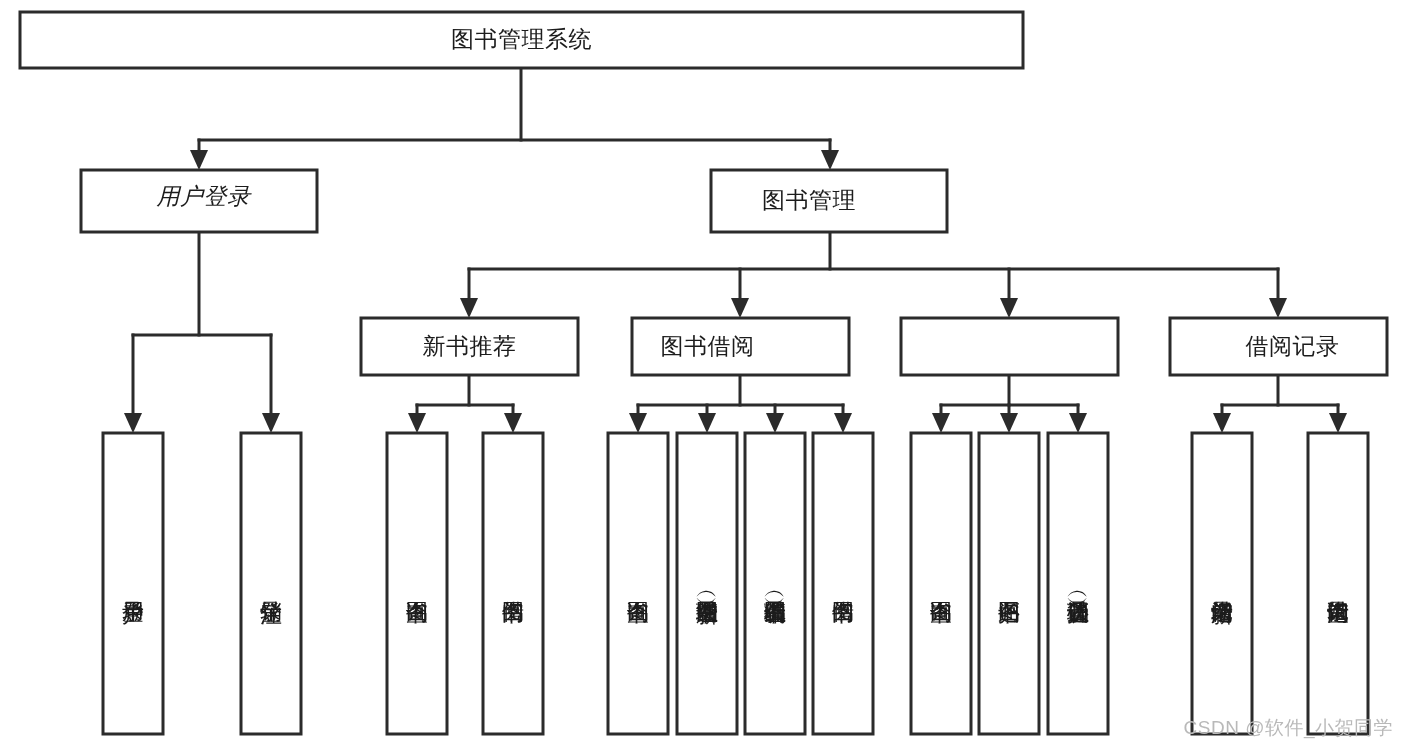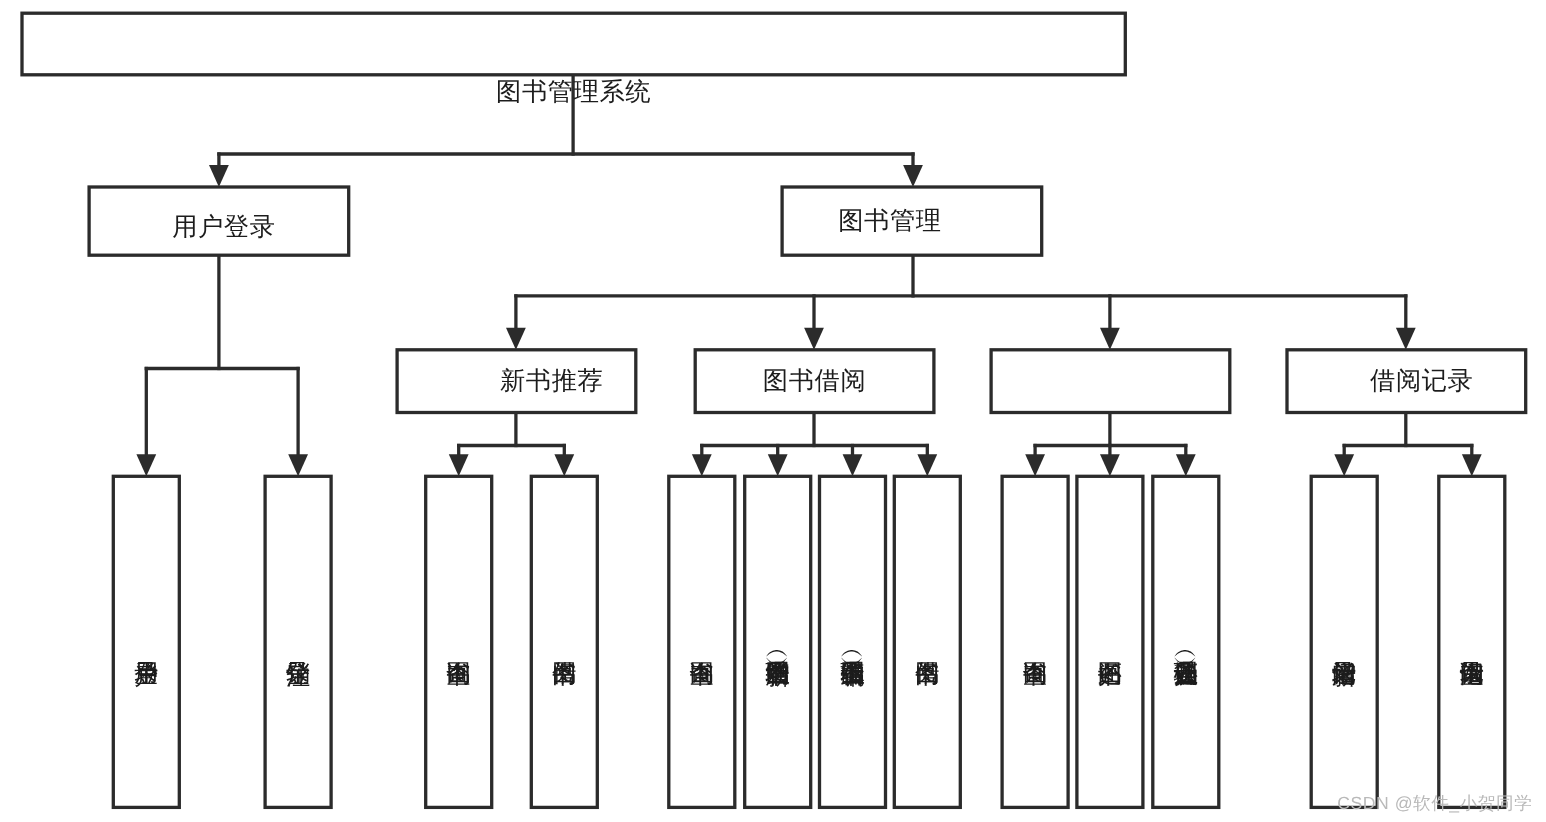--- a/index.html
+++ b/index.html
@@ -64,21 +64,21 @@
     writing-mode: vertical-rl;
     text-orientation: upright;
     white-space: nowrap;
     pointer-events: none;
   }
   .watermark {
     position: absolute;
     right: 12px;
     bottom: 6px;
     color: #b9b9b9;
-    font-size: 16px;
+    font-size: 19px;
     letter-spacing: 0.5px;
     white-space: nowrap;
   }
 </style>
 </head>
 <body>
 
 <div id="diagram-root">
 
   <svg class="diagram-canvas" viewBox="0 0 1405 747">
@@ -178,27 +178,27 @@
     <rect class="node-box" x="813" y="433" width="60" height="301"></rect>
 
     <rect class="node-box" x="911" y="433" width="60" height="301"></rect>
     <rect class="node-box" x="979" y="433" width="60" height="301"></rect>
     <rect class="node-box" x="1048" y="433" width="60" height="301"></rect>
 
     <rect class="node-box" x="1192" y="433" width="60" height="301"></rect>
     <rect class="node-box" x="1308" y="433" width="60" height="301"></rect>
   </svg>
 
-  <div class="node-label-h" style="left:20px; top:12px; width:1003px; height:56px;margin-top:44px;">图书管理系统</div>
-
-  <div class="node-label-h" style="left:81px; top:176px; width:245px; height:62px;">用户登录</div>
+  <div class="node-label-h" style="left:20px; top:12px; width:1003px; height:56px;">图书管理系统</div>
+
+  <div class="node-label-h" style="left:81px; top:166px; width:245px; height:62px;font-style:italic;">用户登录</div>
   <div class="node-label-h" style="left:711px; top:170px; width:196px; height:62px;">图书管理</div>
 
-  <div class="node-label-h" style="left:361px; top:318px; width:217px; height:57px;padding-left:32px;">新书推荐</div>
-  <div class="node-label-h" style="left:632px; top:318px; width:217px; height:57px;">图书借阅</div>
+  <div class="node-label-h" style="left:361px; top:318px; width:217px; height:57px;">新书推荐</div>
+  <div class="node-label-h" style="left:599px; top:318px; width:217px; height:57px;">图书借阅</div>
   <div class="node-label-h" style="left:1170px; top:318px; width:217px; height:57px;padding-left:14px;">借阅记录</div>
 
   <div class="node-label-v" style="left:103px; top:433px; width:60px; height:301px;">用户登录</div>
   <div class="node-label-v" style="left:241px; top:433px; width:60px; height:301px;">注销登录</div>
 
   <div class="node-label-v" style="left:387px; top:433px; width:60px; height:301px;">查询图书</div>
   <div class="node-label-v" style="left:483px; top:433px; width:60px; height:301px;">借阅图书</div>
 
   <div class="node-label-v" style="left:608px; top:433px; width:60px; height:301px;">查询图书</div>
   <div class="node-label-v" style="left:677px; top:433px; width:60px; height:301px;">新增图书（管理员）</div>

